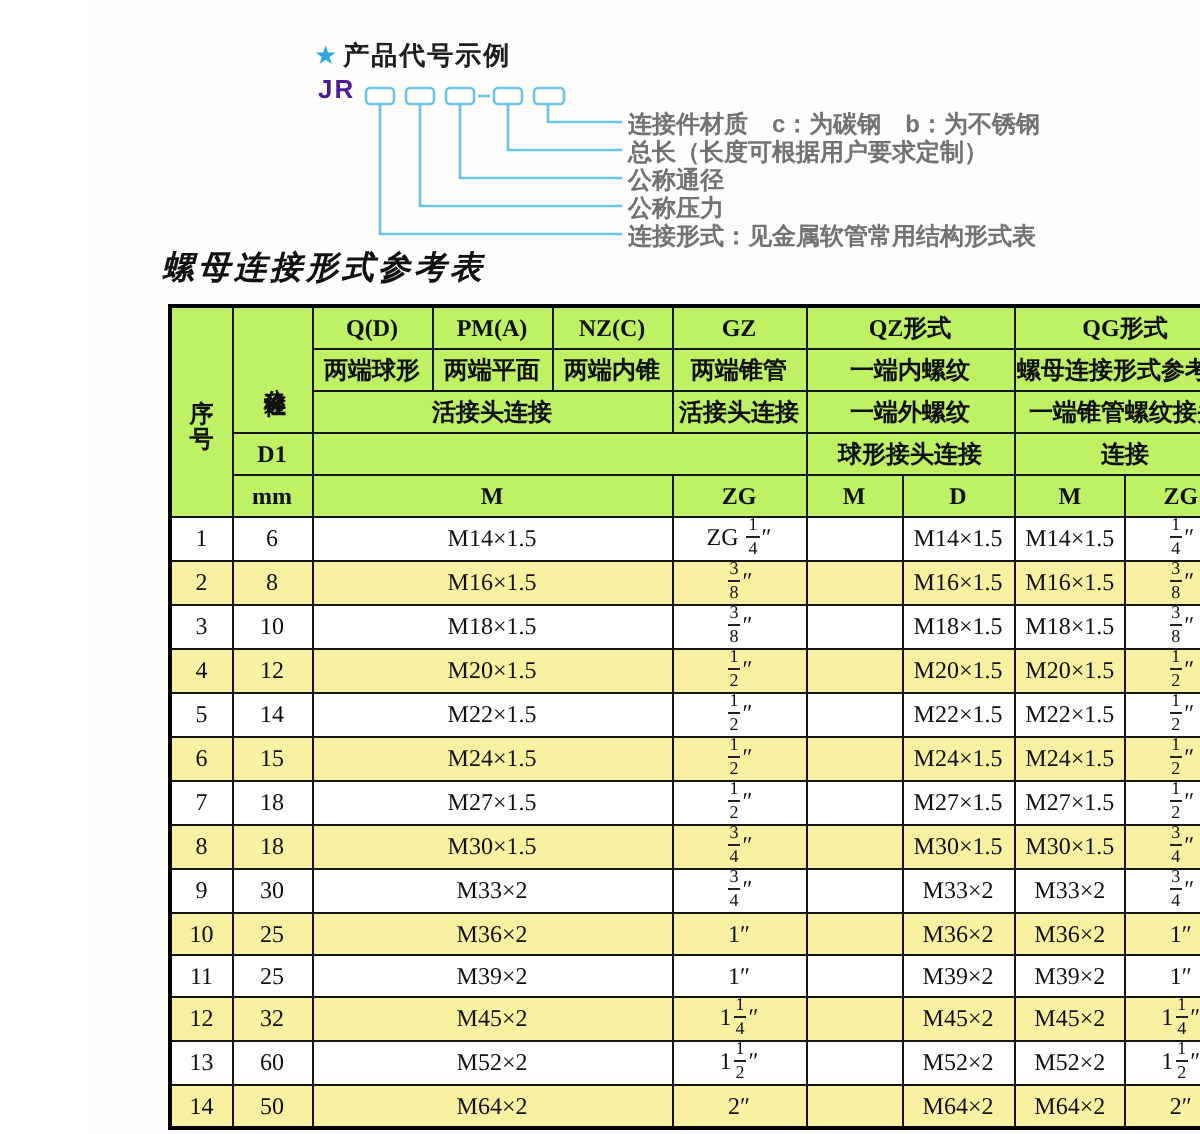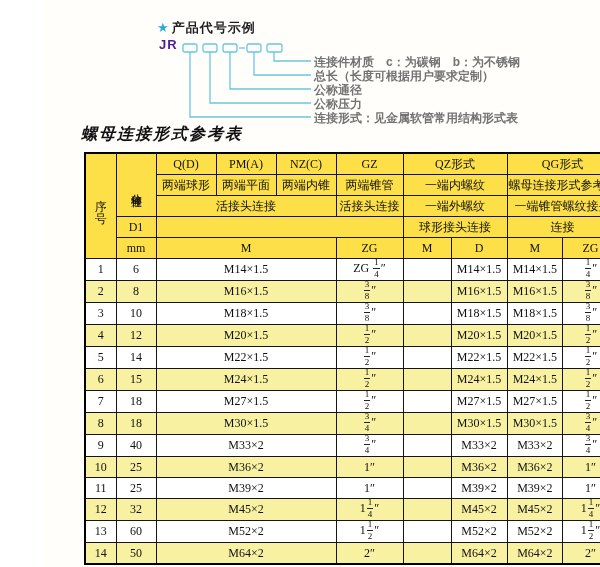--- a/index.html
+++ b/index.html
@@ -16,21 +16,21 @@
   
   .page-title{position:absolute;left:37px;top:124px;font-family:"Liberation Serif",serif;
               font-style:italic;font-weight:bold;font-size:16px;color:#111;letter-spacing:2px;}
 
   
   table.ref{position:absolute;left:40px;top:152px;border-collapse:collapse;table-layout:fixed;
             border:2px solid #000;}
   table.ref th, table.ref td{border:1px solid #151515;text-align:center;vertical-align:middle;
             font-family:"Liberation Serif",serif;font-size:12px;color:#101010;padding:0 1px;
             height:20px;overflow:hidden;white-space:nowrap;}
-  table.ref th{background:#fde047;font-weight:normal;text-align:center;}
+  table.ref th{background:#bef264;font-weight:bold;text-align:center;}
   table.ref tbody td{background:#ffffff;}
   table.ref tbody tr.alt td{background:#f8f1a2;}
   .vert{writing-mode:vertical-rl;text-orientation:upright;display:inline-block;line-height:1;}
   .vert-seq{letter-spacing:14px;font-size:12px;}
   .vert-dn{letter-spacing:1px;font-size:11px;}
 
   
   .frac{display:inline-flex;flex-direction:column;vertical-align:middle;line-height:1;
         font-size:9px;margin:0 1px;position:relative;top:-1px;}
   .frac .num{border-bottom:1px solid #222;padding:0 1px 1px 1px;}
@@ -248,21 +248,21 @@
           <td></td>
           <td>M30×1.5</td>
           <td>M30×1.5</td>
           <td><span class="frac">
               <span class="num">3</span>
               <span class="den">4</span>
             </span>″</td>
         </tr>
         <tr>
           <td>9</td>
-          <td>40</td>
+          <td>30</td>
           <td colspan="3">M33×2</td>
           <td><span class="frac">
               <span class="num">3</span>
               <span class="den">4</span>
             </span>″</td>
           <td></td>
           <td>M33×2</td>
           <td>M33×2</td>
           <td><span class="frac">
               <span class="num">3</span>

